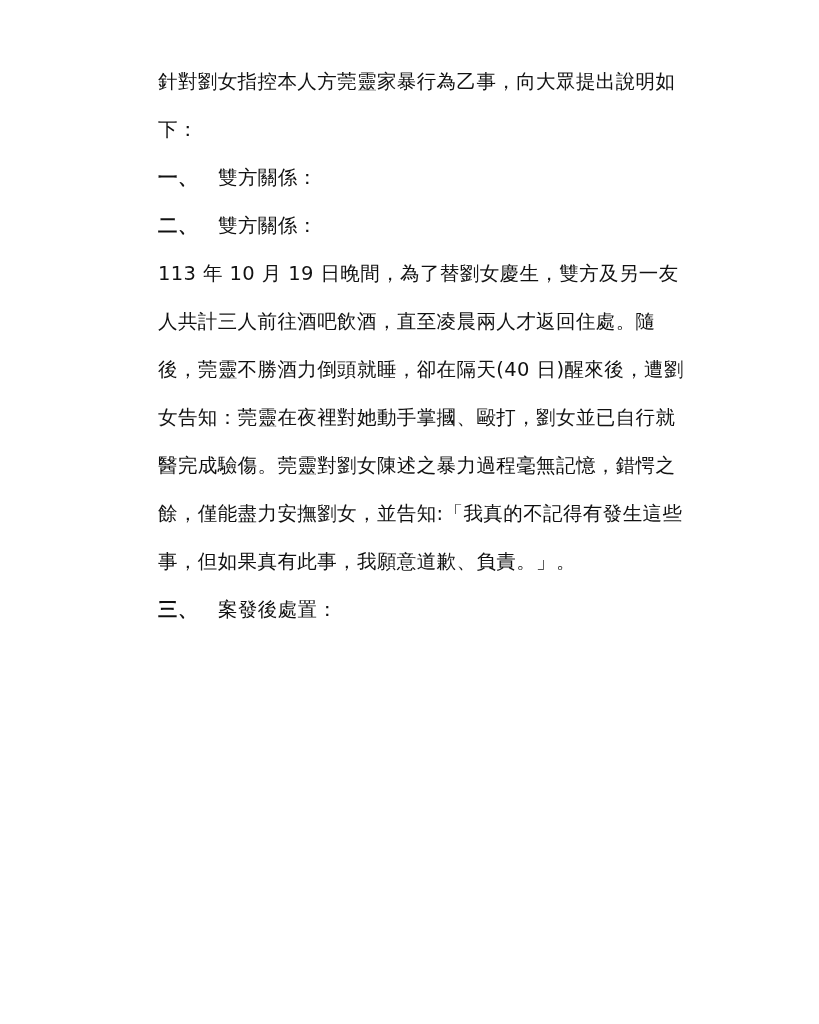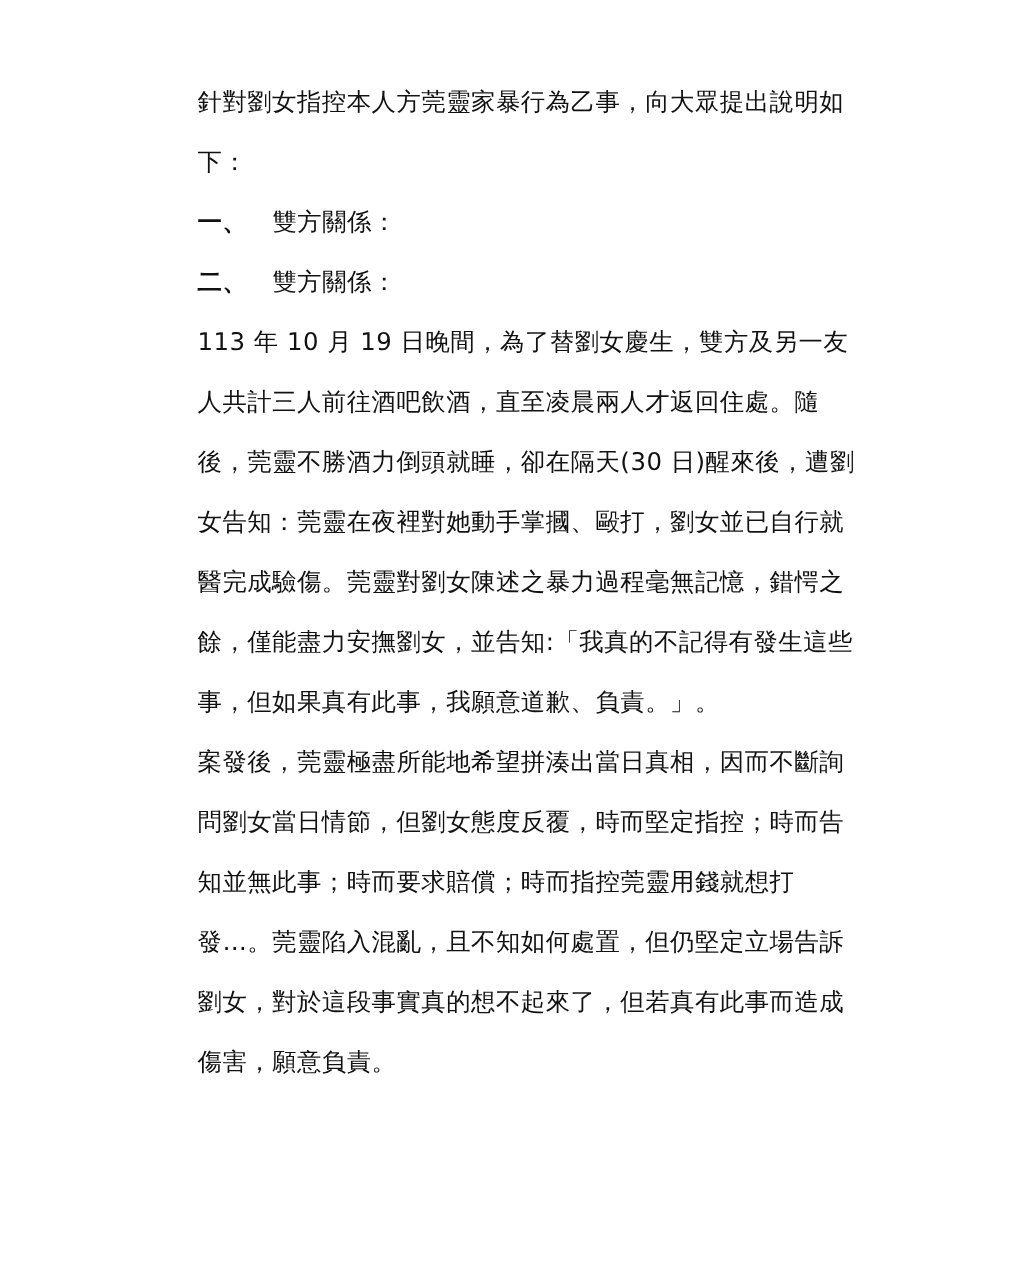--- a/index.html
+++ b/index.html
@@ -59,19 +59,21 @@
 
     <p class="para heading">
       <span class="num">一、</span><span class="htext">雙方關係：</span>
     </p>
 
 
     <p class="para heading">
       <span class="num">二、</span><span class="htext">雙方關係：</span>
     </p>
 
-    <p class="para">113 年 10 月 19 日晚間，為了替劉女慶生，雙方及另一友人共計三人前往酒吧飲酒，直至凌晨兩人才返回住處。隨後，莞靈不勝酒力倒頭就睡，卻在隔天(30 日)醒來後，遭劉女告知：莞靈在夜裡對她動手掌摑、毆打，劉女並已自行就醫完成驗傷。莞靈對劉女陳述之暴力過程毫無記憶，錯愕之餘，僅能盡力安撫劉女，並告知:「我真的不記得有發生這些事，但如果真有此事，我願意道歉、負責。」。</p>
+    <p class="para">113 年 10 月 19 日晚間，為了替劉女慶生，雙方及另一友人共計三人前往酒吧飲酒，直至凌晨兩人才返回住處。隨後，莞靈不勝酒力倒頭就睡，卻在隔天(40 日)醒來後，遭劉女告知：莞靈在夜裡對她動手掌摑、毆打，劉女並已自行就醫完成驗傷。莞靈對劉女陳述之暴力過程毫無記憶，錯愕之餘，僅能盡力安撫劉女，並告知:「我真的不記得有發生這些事，但如果真有此事，我願意道歉、負責。」。</p>
 
+    <p class="para heading">
+      <span class="num">三、</span><span class="htext">案發後處置：</span>
+    </p>
 
-    <p class="para">案發後，莞靈極盡所能地希望拼湊出當日真相，因而不斷詢問劉女當日情節，但劉女態度反覆，時而堅定指控；時而告知並無此事；時而要求賠償；時而指控莞靈用錢就想打發…。莞靈陷入混亂，且不知如何處置，但仍堅定立場告訴劉女，對於這段事實真的想不起來了，但若真有此事而造成傷害，願意負責。</p>
 
   </div>
 </div>
 
 </body></html>

